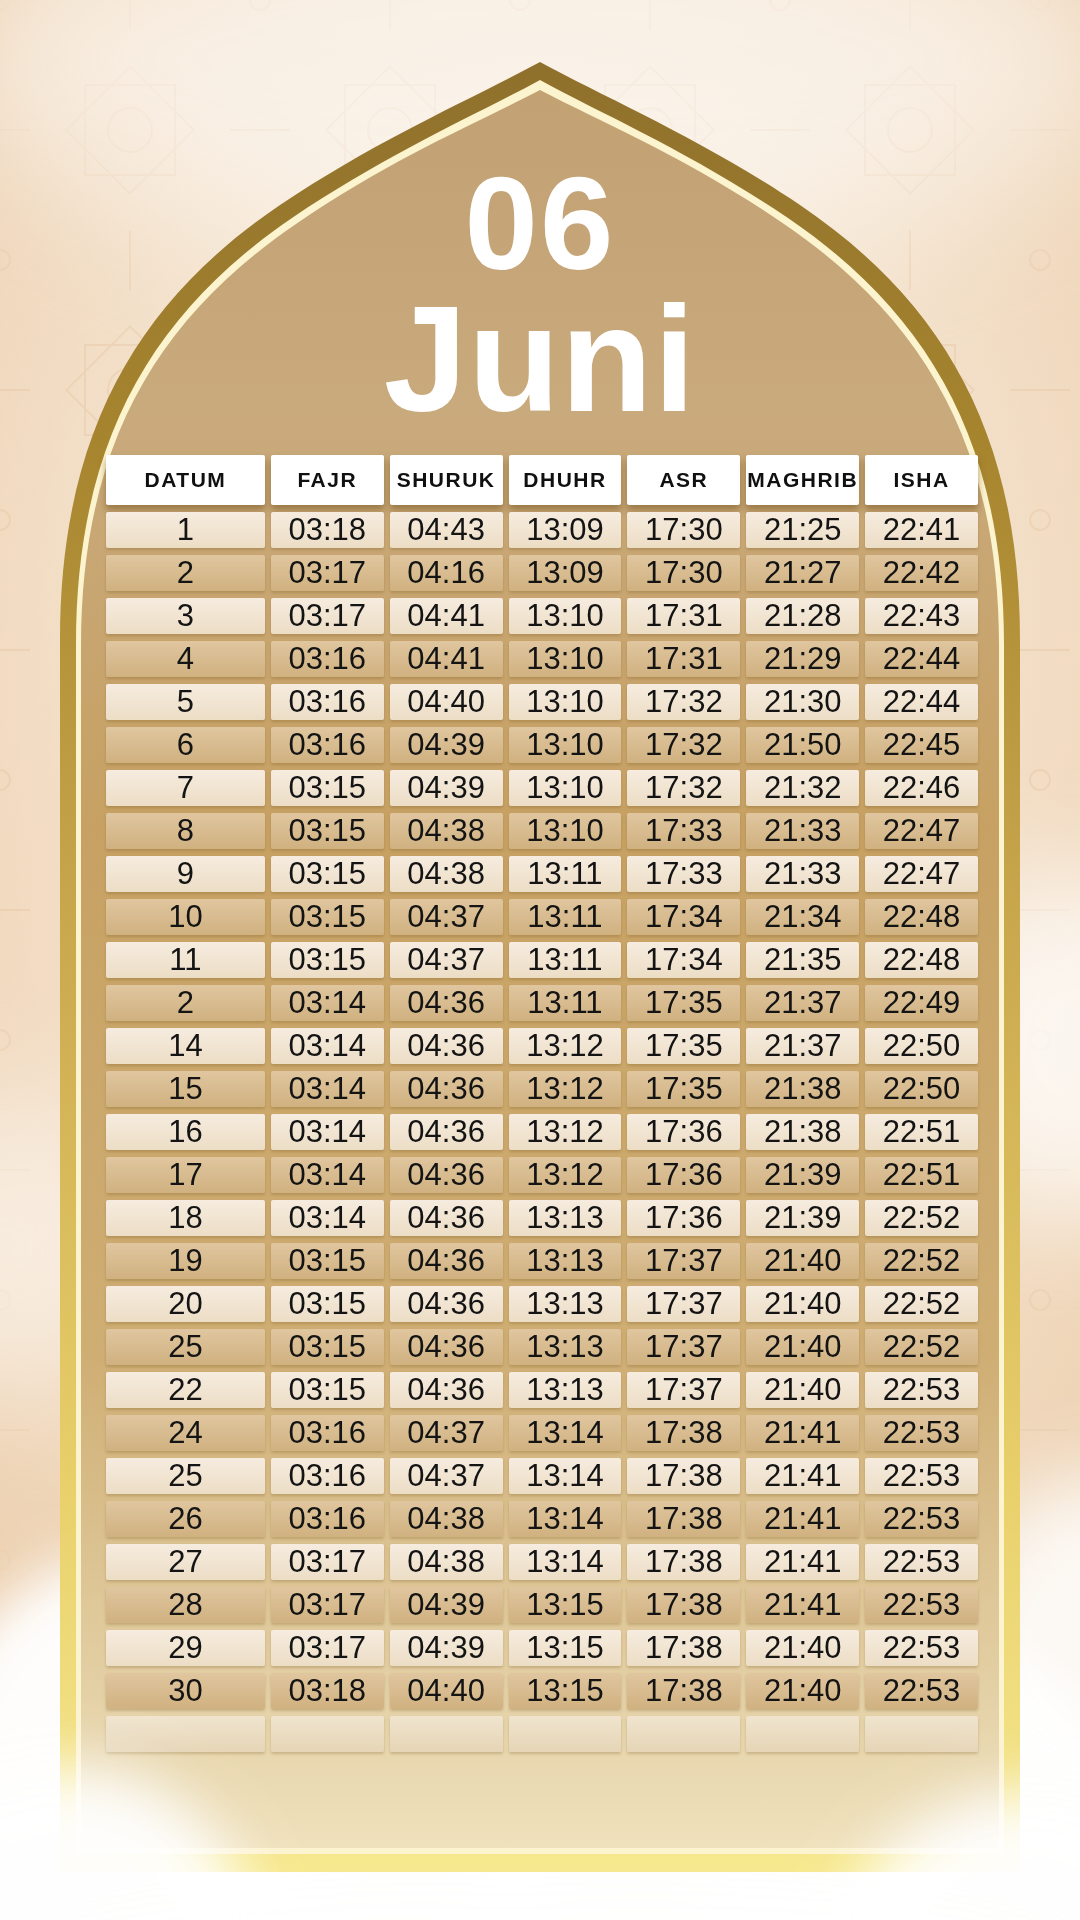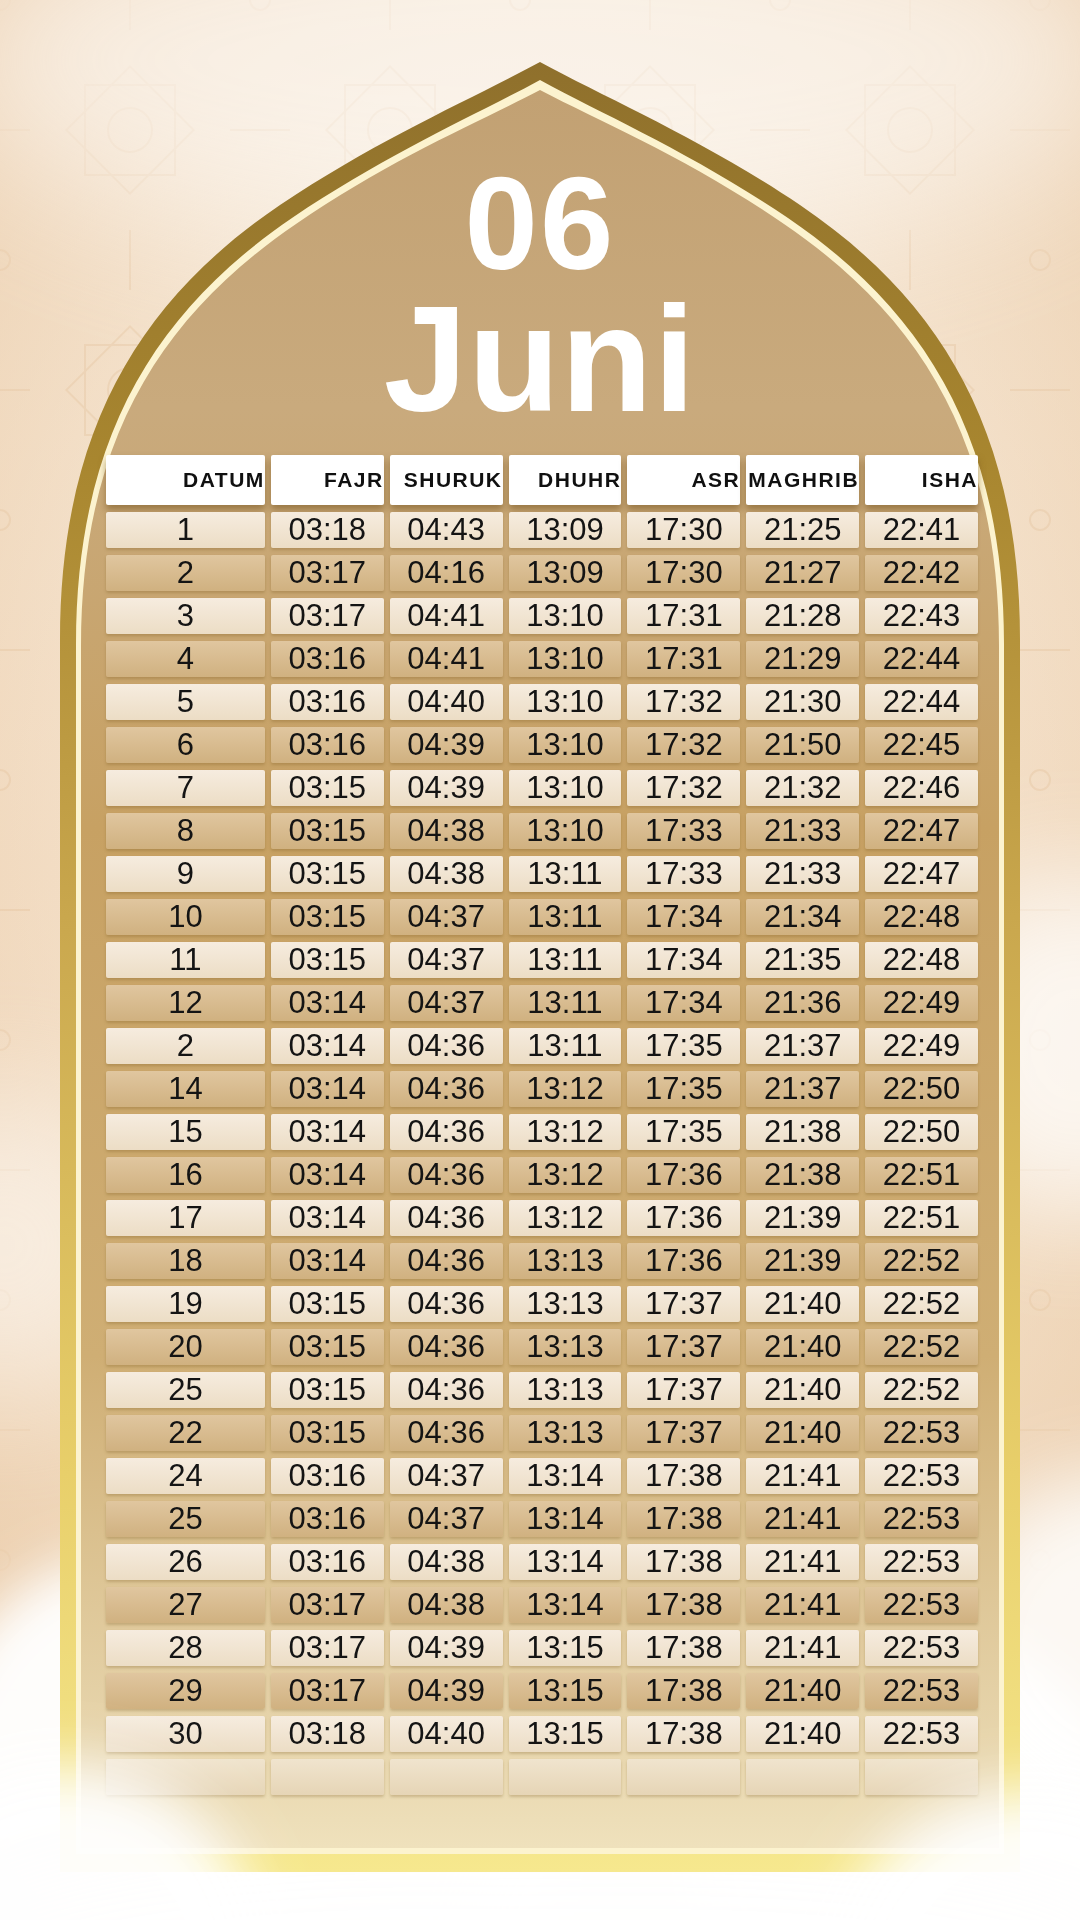--- a/index.html
+++ b/index.html
@@ -39,21 +39,21 @@
   .month-name  { font-size:150px; line-height:1; margin-top:-6px; letter-spacing:1px; }
 
   table.times-table{
     position:absolute; left:100px; top:448px; width:884px;
     border-collapse:separate; border-spacing:6px 7px; table-layout:fixed;
   }
   col.c-datum{ width:19%; }
   col.c-time { width:13.5%; }
   th{
     background:#ffffff; height:50px; font-size:21px; font-weight:700;
-    letter-spacing:1.5px; color:#101010; text-align:right; border-radius:2px;
+    letter-spacing:1.5px; color:#101010; text-align:center; border-radius:2px;
     box-shadow:0 5px 7px rgba(108,74,22,.5);
   }
   td{
     height:36px; font-size:31px; font-weight:500; text-align:center;
     color:#141414; border-radius:2px; box-shadow:0 2px 3px rgba(120,85,30,.28);
     overflow:hidden; white-space:nowrap;
   }
   tbody tr:nth-child(odd)  td{ background:linear-gradient(180deg,#f6ecdf 0%,#ecddc5 100%); }
   tbody tr:nth-child(even) td{ background:linear-gradient(180deg,#e0c69f 0%,#d0b180 100%); }
   tbody tr.empty-row td{ background:linear-gradient(180deg,#f0e4ce 0%,#e6d5b6 100%); }
@@ -259,29 +259,20 @@
           <tr>
             <td>11</td>
             <td>03:15</td>
             <td>04:37</td>
             <td>13:11</td>
             <td>17:34</td>
             <td>21:35</td>
             <td>22:48</td>
           </tr>
           <tr>
-            <td>12</td>
-            <td>03:14</td>
-            <td>04:37</td>
-            <td>13:11</td>
-            <td>17:34</td>
-            <td>21:36</td>
-            <td>22:49</td>
-          </tr>
-          <tr>
             <td>2</td>
             <td>03:14</td>
             <td>04:36</td>
             <td>13:11</td>
             <td>17:35</td>
             <td>21:37</td>
             <td>22:49</td>
           </tr>
           <tr>
             <td>14</td>

